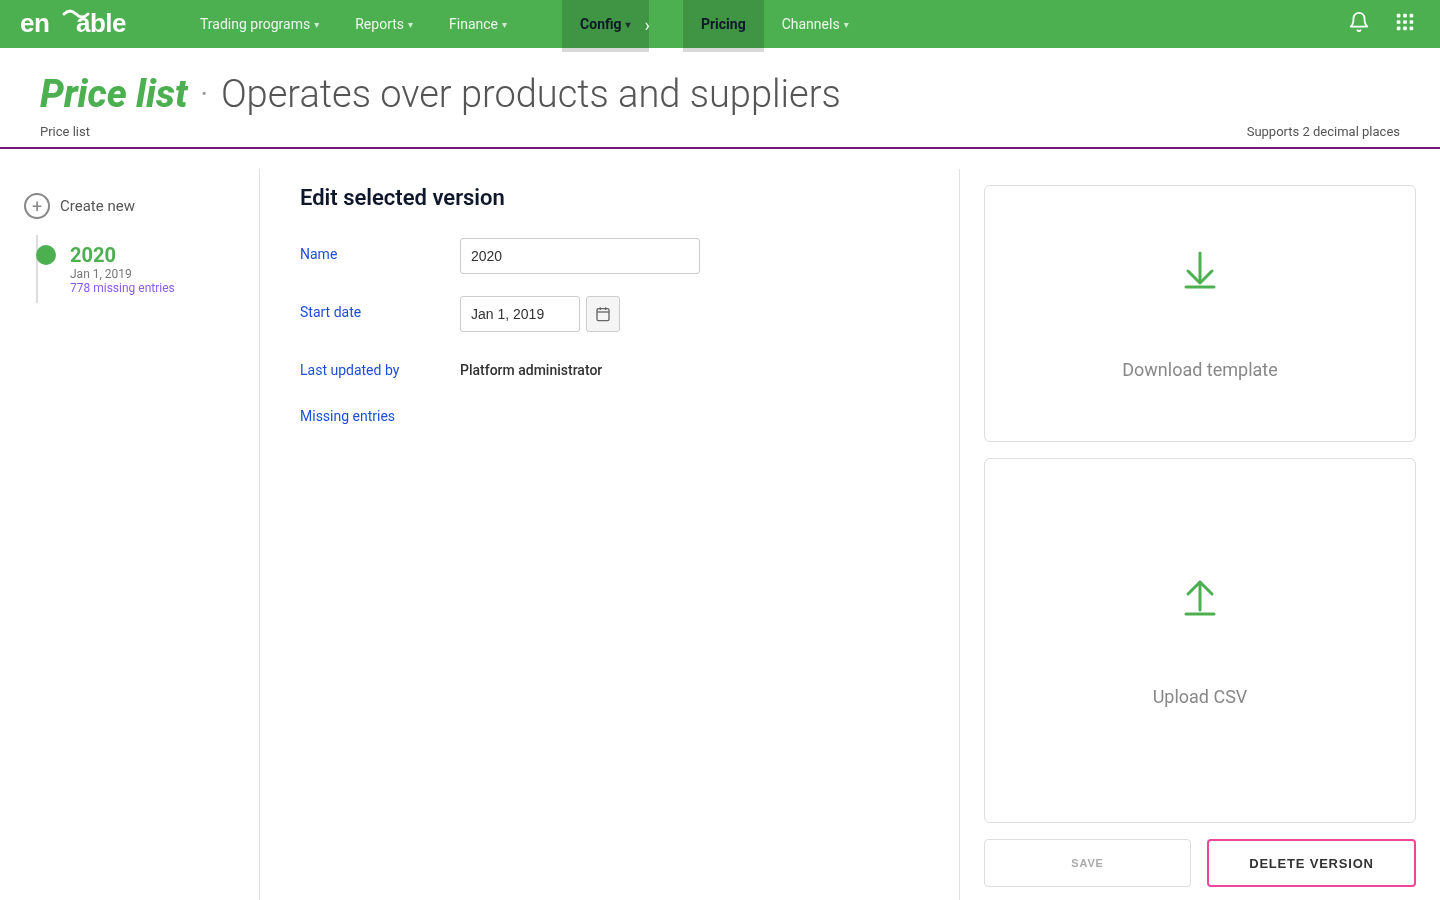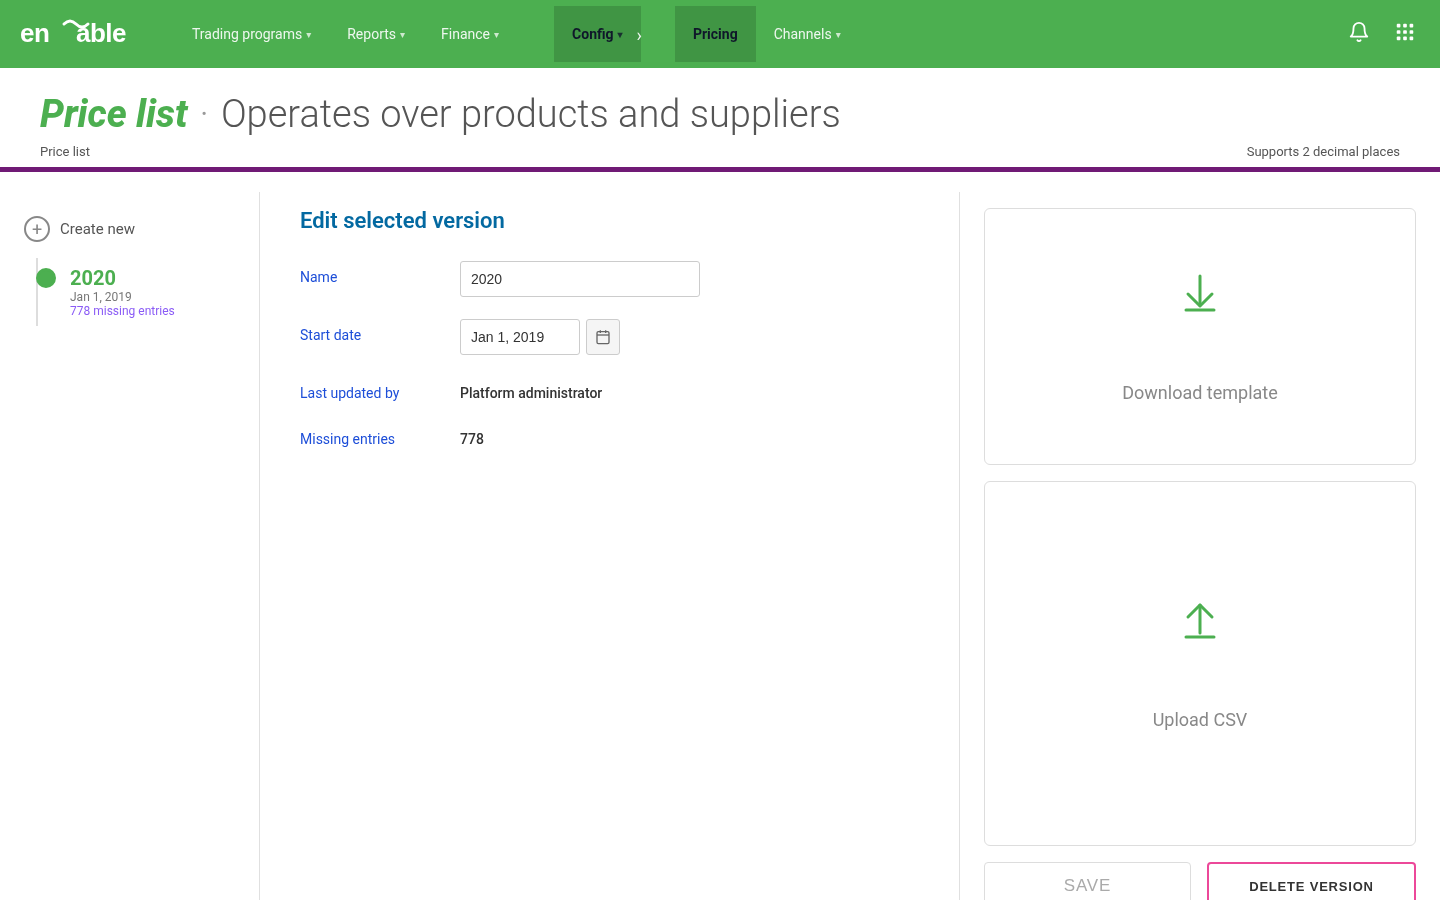--- a/index.html
+++ b/index.html
@@ -1,25 +1,25 @@
 <!DOCTYPE html>
 <html><head>
   <meta charset="utf-8">
   <style>
     * { box-sizing: border-box; margin: 0; padding: 0; }
     body { font-family: -apple-system, BlinkMacSystemFont, 'Segoe UI', Roboto, sans-serif; background: #fff; color: #333; }
 
     
     .navbar {
       background: #4caf50;
-      height: 68px;
+      height: 48px;
       display: flex;
       align-items: center;
       padding: 0 20px;
-      gap: 4px;
+      gap: 12px;
     }
     .navbar-logo {
       margin-right: 40px;
       display: flex;
       align-items: center;
     }
     .logo-text {
       color: #fff;
       font-size: 22px;
       font-weight: 700;
@@ -66,21 +66,21 @@
     .nav-icon-btn {
       color: rgba(255,255,255,0.9);
       font-size: 20px;
       cursor: pointer;
       padding: 4px;
     }
 
     
     .page-header {
       padding: 24px 40px 8px 40px;
-      border-bottom: 5px solid #701a75;
+      border-bottom: 2px solid #701a75;
     }
     .page-title-row {
       display: flex;
       align-items: center;
       gap: 12px;
       margin-bottom: 8px;
     }
     .page-title-green {
       color: #4caf50;
       font-size: 38px;
@@ -196,21 +196,21 @@
       font-size: 12px;
     }
 
     
     .edit-panel {
       flex: 1;
       padding: 16px 40px;
       border-right: 1px solid #e0e0e0;
     }
     .edit-title {
-      color: #0369a1;
+      color: #0f172a;
       font-size: 22px;
       font-weight: 600;
       margin-bottom: 28px;
     }
     .form-row {
       display: flex;
       align-items: flex-start;
       margin-bottom: 22px;
     }
     .form-label {
@@ -304,22 +304,22 @@
       display: flex;
       gap: 16px;
     }
     .btn-save {
       flex: 1;
       height: 48px;
       border: 1px solid #ddd;
       border-radius: 4px;
       background: #fff;
       color: #aaa;
-      font-size: 17px;
-      font-weight: 400;
+      font-size: 11px;
+      font-weight: 700;
       letter-spacing: 0.8px;
       cursor: pointer;
       text-transform: uppercase;
     }
     .btn-delete {
       flex: 1;
       height: 48px;
       border: 2px solid #ec4899;
       border-radius: 4px;
       background: #fff;
@@ -457,21 +457,20 @@
       </div>
     </div>
 
     <div class="form-row">
       <div class="form-label">Last updated by</div>
       <div class="form-value">Platform administrator</div>
     </div>
 
     <div class="form-row">
       <div class="form-label">Missing entries</div>
-      <div class="form-value">778</div>
     </div>
   </div>
 
   <div class="right-panel">
 
     <div class="action-card download">
       <div class="action-icon icon-download">
         <svg width="48" height="48" viewBox="0 0 48 48" fill="none" xmlns="http://www.w3.org/2000/svg">
           <line x1="24" y1="6" x2="24" y2="34" stroke="#4caf50" stroke-width="3" stroke-linecap="round"></line>
           <polyline points="12,24 24,36 36,24" fill="none" stroke="#4caf50" stroke-width="3" stroke-linecap="round" stroke-linejoin="round"></polyline>

